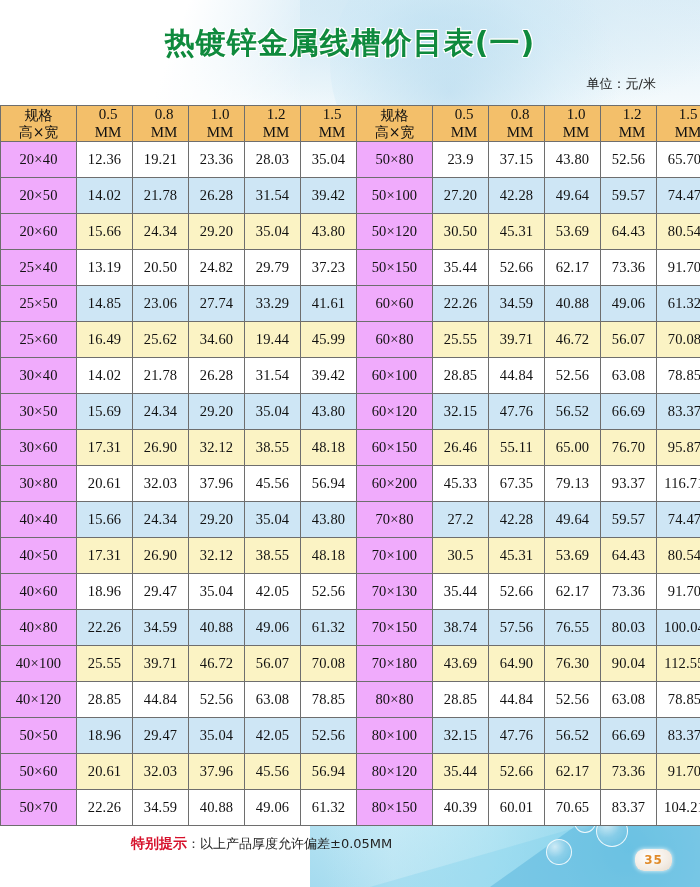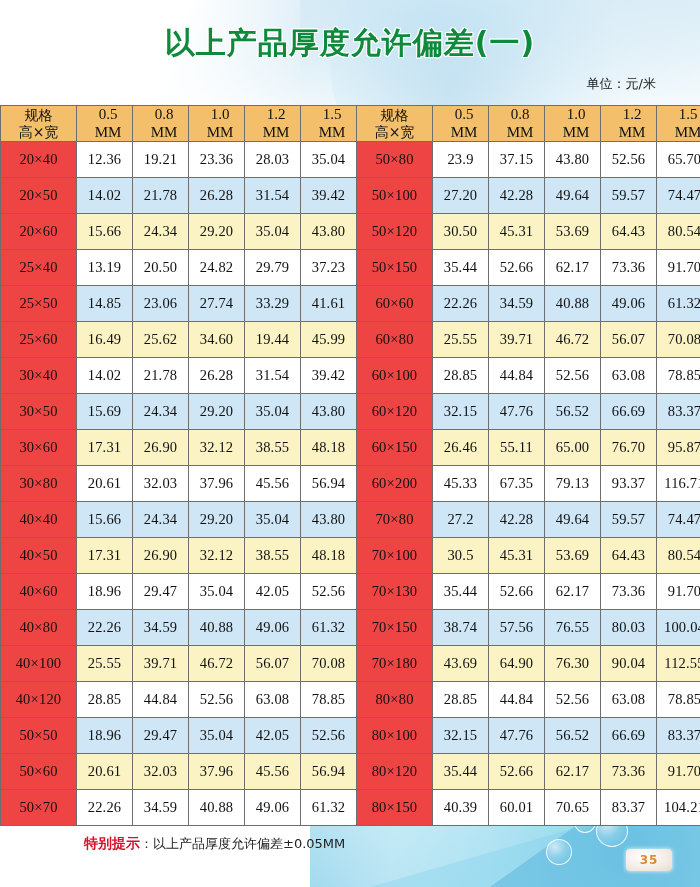--- a/index.html
+++ b/index.html
@@ -90,23 +90,23 @@
   .b3 { right: 104px; bottom: 54px;  width: 20px; height: 20px; }
   .b4 { right: 8px;   bottom: 142px; width: 36px; height: 36px; }
   .b5 { right: 58px;  bottom: 166px; width: 16px; height: 16px; }
   .b6 { right: 128px; bottom: 22px;  width: 24px; height: 24px; }
 
   
   .page-badge {
     position: absolute;
     right: 28px;
     bottom: 16px;
-    width: 46px;
+    width: 37px;
     height: 22px;
-    border-radius: 4px;
+    border-radius: 9px;
     background: radial-gradient(ellipse at 40% 35%, #ffffff 0%, #f3ece4 60%, #e6dbcd 100%);
     color: #e08b2a;
     font-family: "DejaVu Sans", sans-serif;
     font-size: 12px;
     font-weight: bold;
     display: flex;
     align-items: center;
     justify-content: center;
     letter-spacing: 1px;
     z-index: 5;
@@ -174,21 +174,21 @@
   th.hdr.spec {
     font-family: "DejaVu Serif", serif;
     font-size: 14px;
   }
   th.hdr.gauge {
     font-size: 15px;
     padding-left: 8px;
   }
 
   td.spec {
-    background: #ef4444;
+    background: #f0abfc;
     font-family: "DejaVu Serif", serif;
     font-size: 14px;
     font-weight: bold;
     letter-spacing: 0.2px;
   }
   tr.tone-w td.val { background: #ffffff; }
   tr.tone-b td.val { background: #cee6f5; }
   tr.tone-y td.val { background: #fbf3c4; }
 
   td.val {
@@ -197,20 +197,21 @@
     font-weight: bold;
     letter-spacing: 0.2px;
   }
 
   .note {
     margin-top: 9px;
     padding-left: 84px;
     font-family: "DejaVu Sans", sans-serif;
     font-size: 13px;
     color: #222222;
+    margin-left: 47px;
   }
   .note .lead {
     color: #d6102a;
     font-weight: bold;
     font-size: 14px;
   }
   .note .colon { color: #333; }
 </style>
 </head>
 <body>
@@ -227,21 +228,21 @@
   <div class="bubble b1"></div>
   <div class="bubble b2"></div>
   <div class="bubble b3"></div>
   <div class="bubble b4"></div>
   <div class="bubble b5"></div>
   <div class="bubble b6"></div>
 </div>
 
 <div class="content">
 
-  <div class="title">以上产品厚度允许偏差(一)</div>
+  <div class="title">热镀锌金属线槽价目表(一)</div>
 
   <div class="unit-line">单位：元/米</div>
 
   <table class="price">
     <colgroup>
       <col style="width:76px">
         <col style="width:56px">
         <col style="width:56px">
         <col style="width:56px">
         <col style="width:56px">

